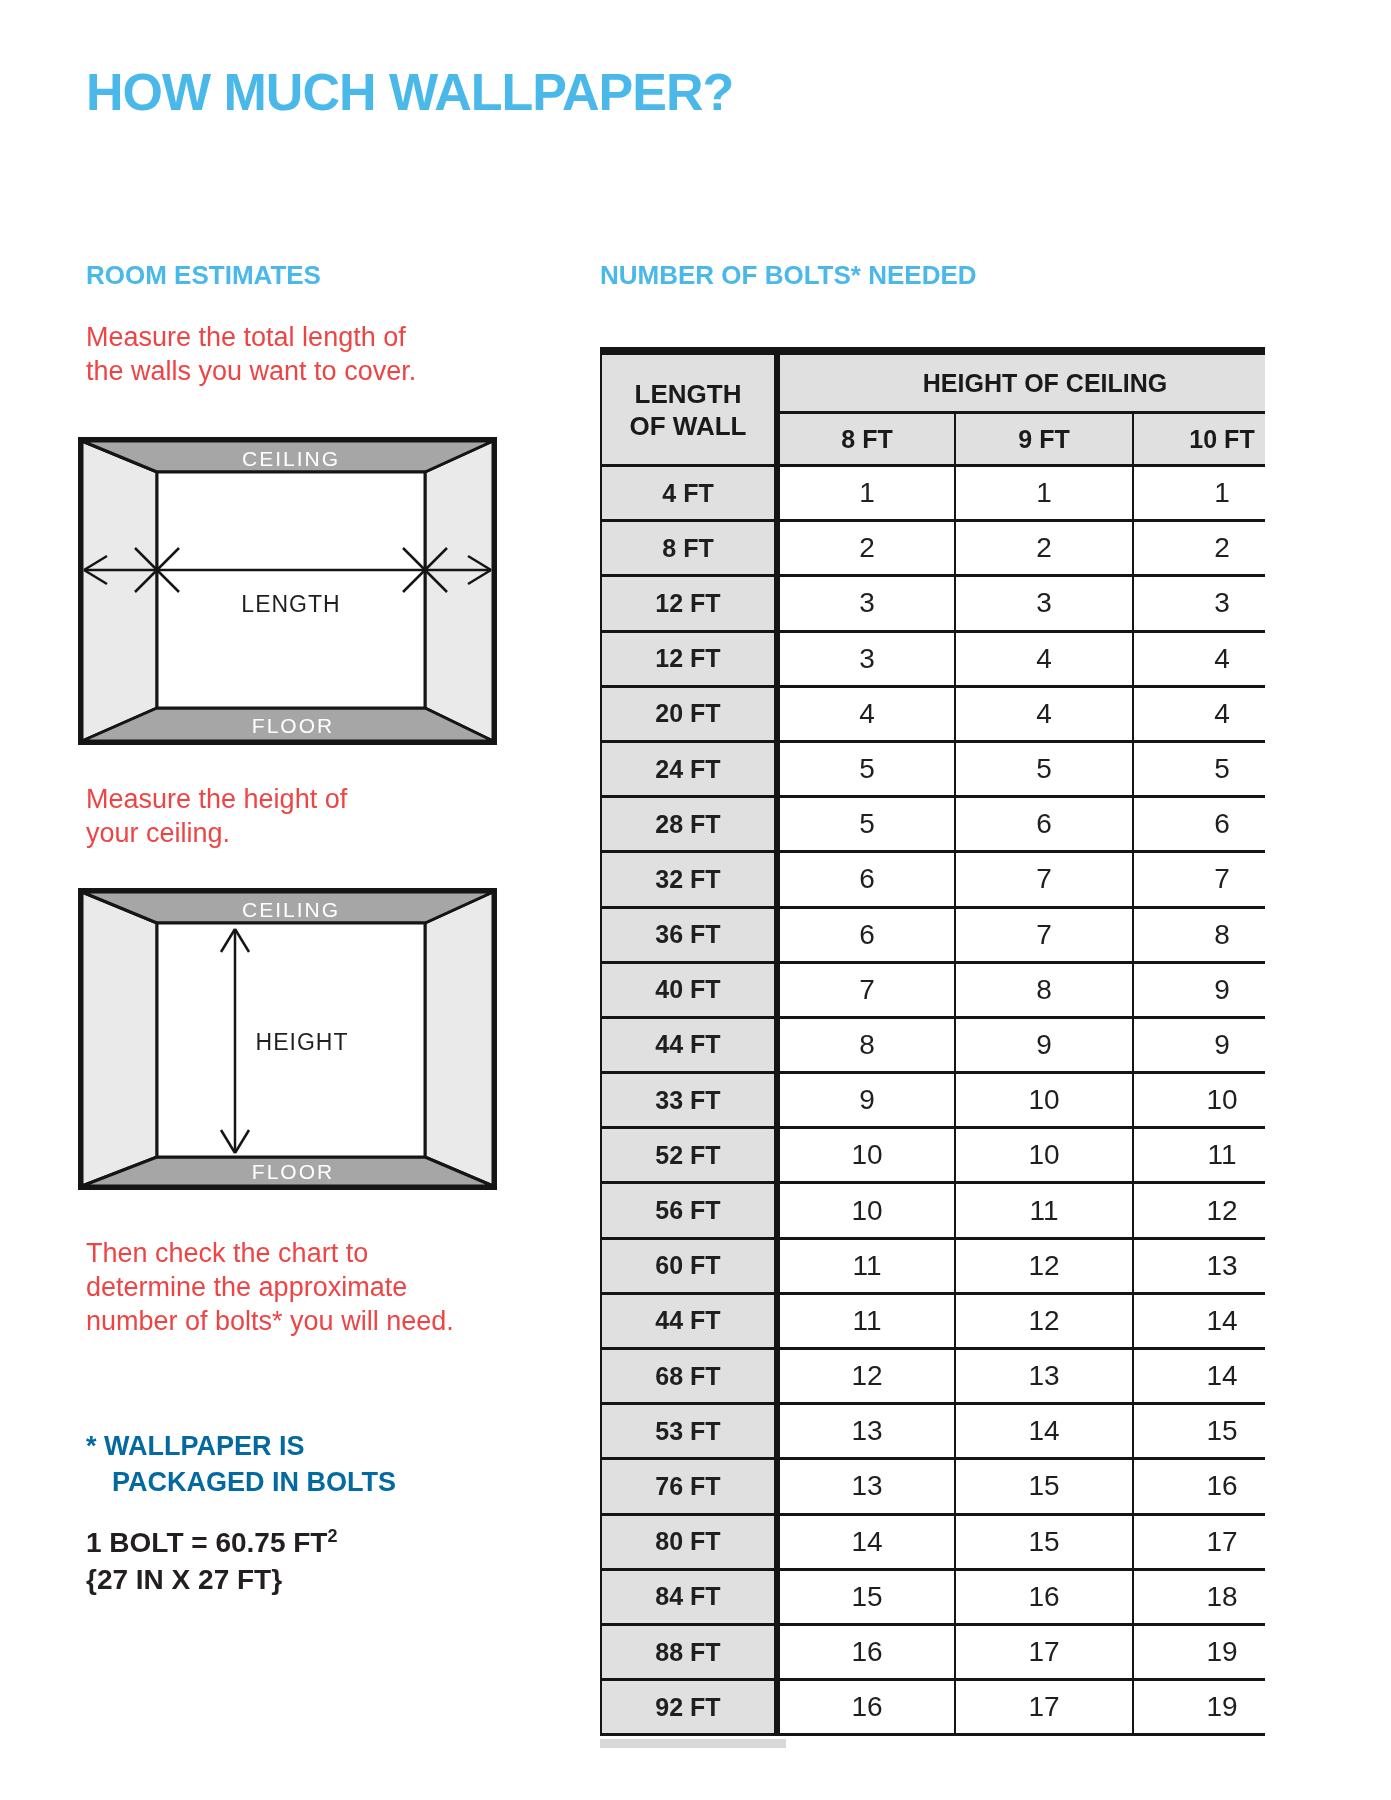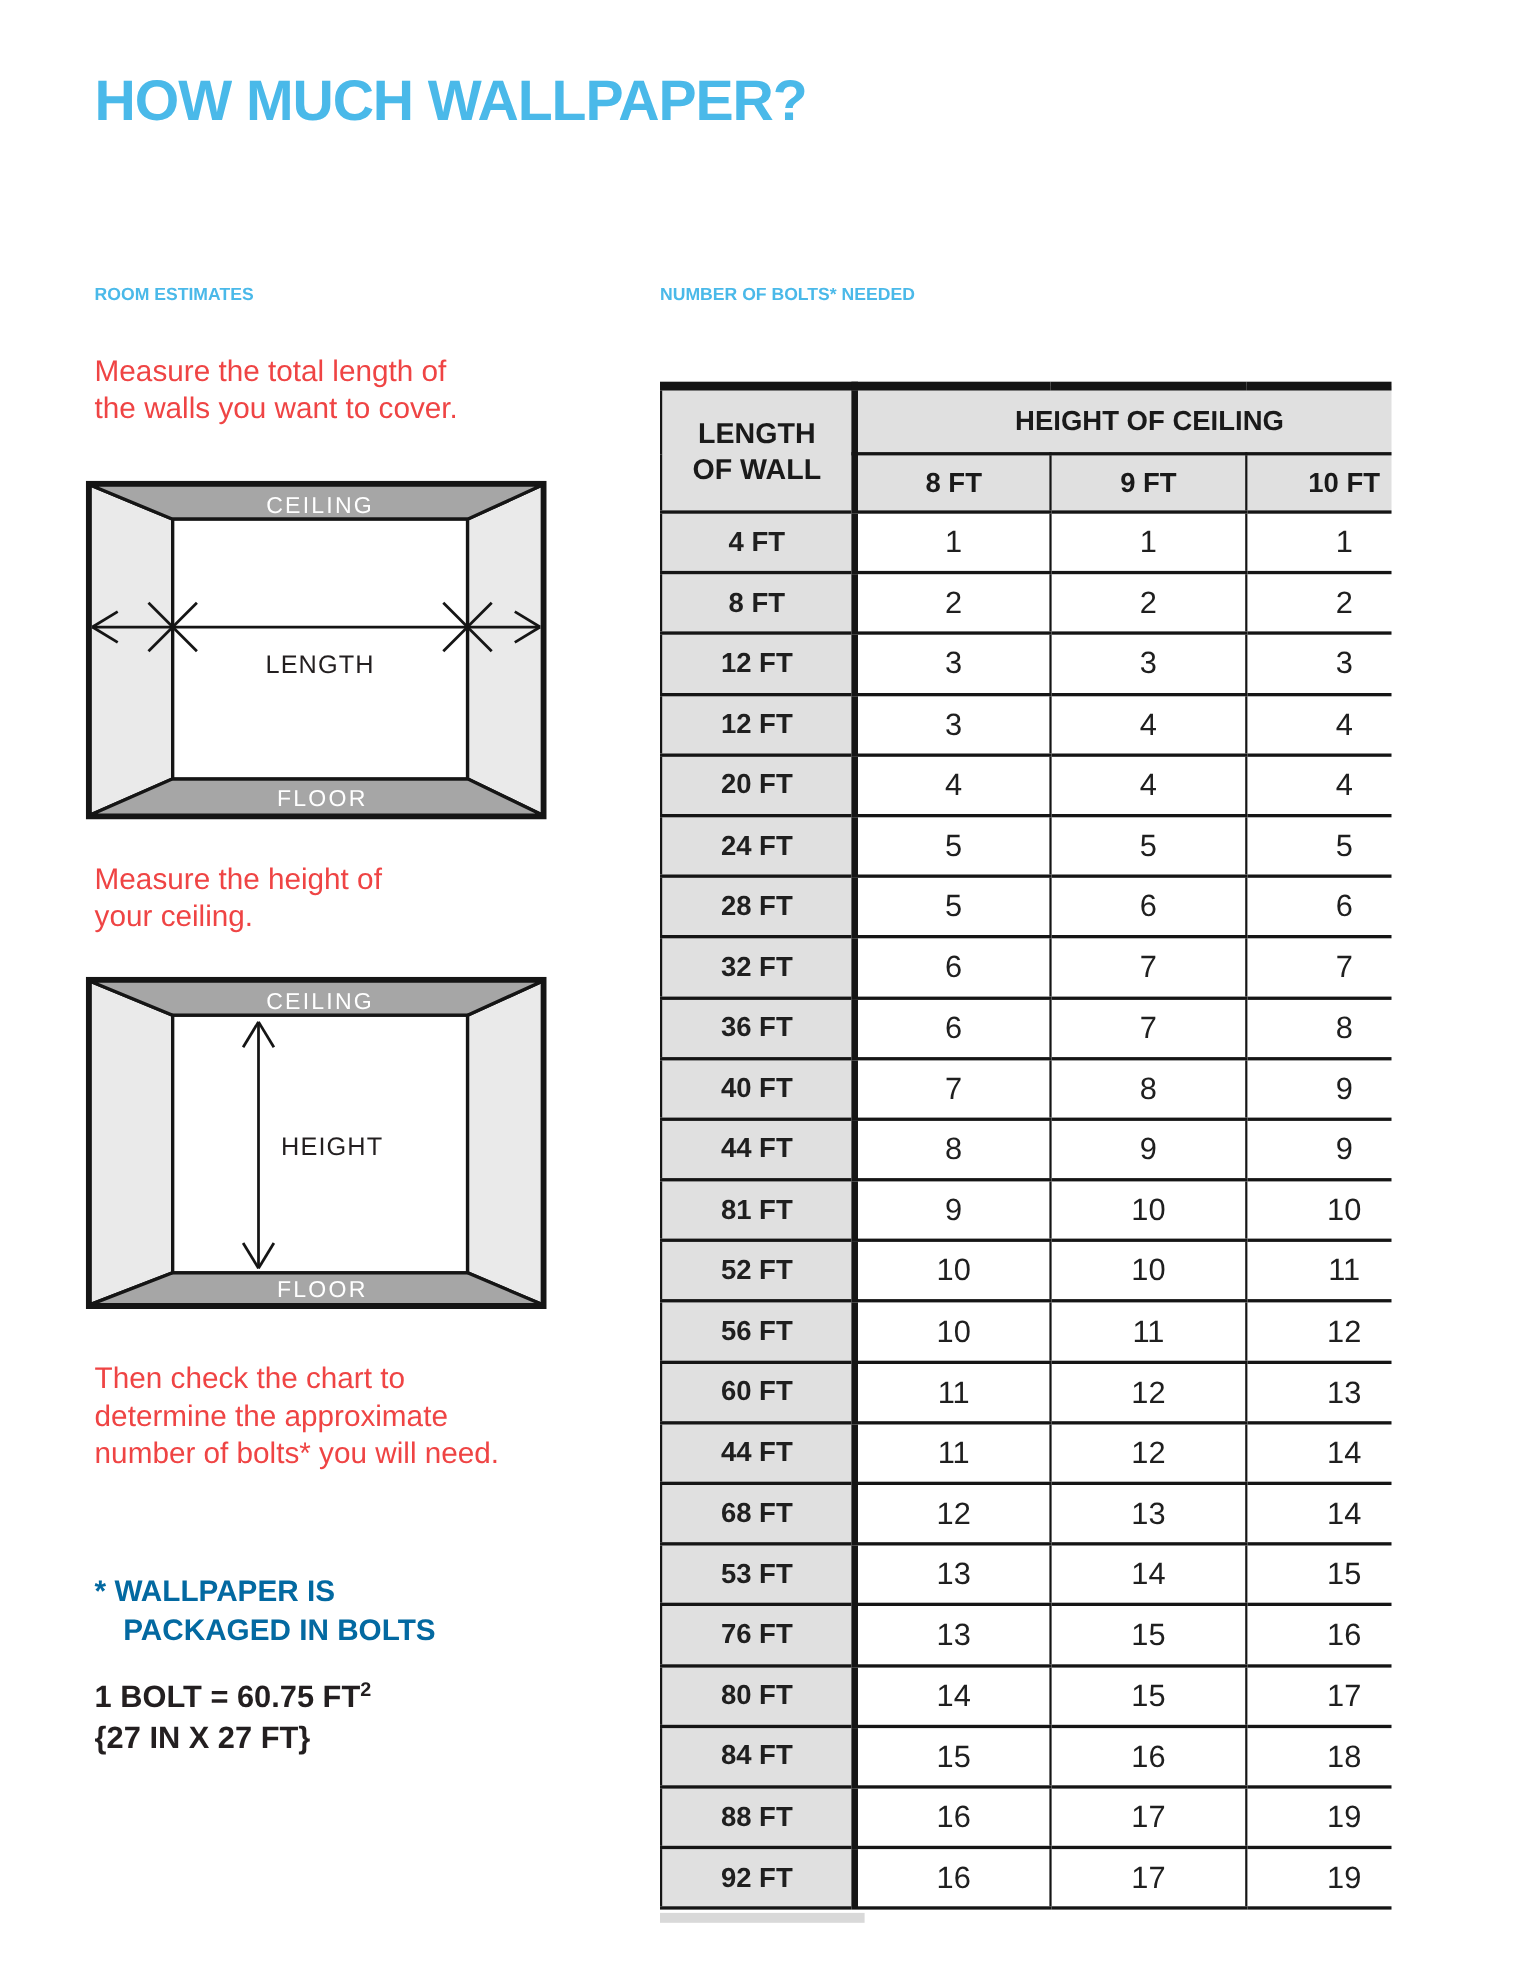--- a/index.html
+++ b/index.html
@@ -11,21 +11,21 @@
     color:#1f1f1f;
     overflow:hidden;
   }
   .abs{position:absolute;}
   .page-title{
     left:86px;top:62px;
     font-size:52px;font-weight:bold;letter-spacing:-1px;
     color:#4ab9e9;
   }
   .section-heading{
-    font-size:16px;font-weight:bold;
+    font-size:26px;font-weight:bold;
     color:#4ab9e9;letter-spacing:0px;
   }
   .room-estimates-heading{left:86px;top:260px;}
   .bolts-heading{left:600px;top:260px;width:710px;}
   .body-text{
     font-size:27px;line-height:34px;color:#ef4444;
     white-space:pre-line;
   }
   .step1{left:86px;top:320px;}
   .step2{left:86px;top:782px;}
@@ -234,21 +234,21 @@
           <td>8</td>
           <td>9</td>
         </tr>
           <tr>
           <td class="rowhead">44 FT</td>
           <td>8</td>
           <td>9</td>
           <td>9</td>
         </tr>
           <tr>
-          <td class="rowhead">81 FT</td>
+          <td class="rowhead">33 FT</td>
           <td>9</td>
           <td>10</td>
           <td>10</td>
         </tr>
           <tr>
           <td class="rowhead">52 FT</td>
           <td>10</td>
           <td>10</td>
           <td>11</td>
         </tr>

